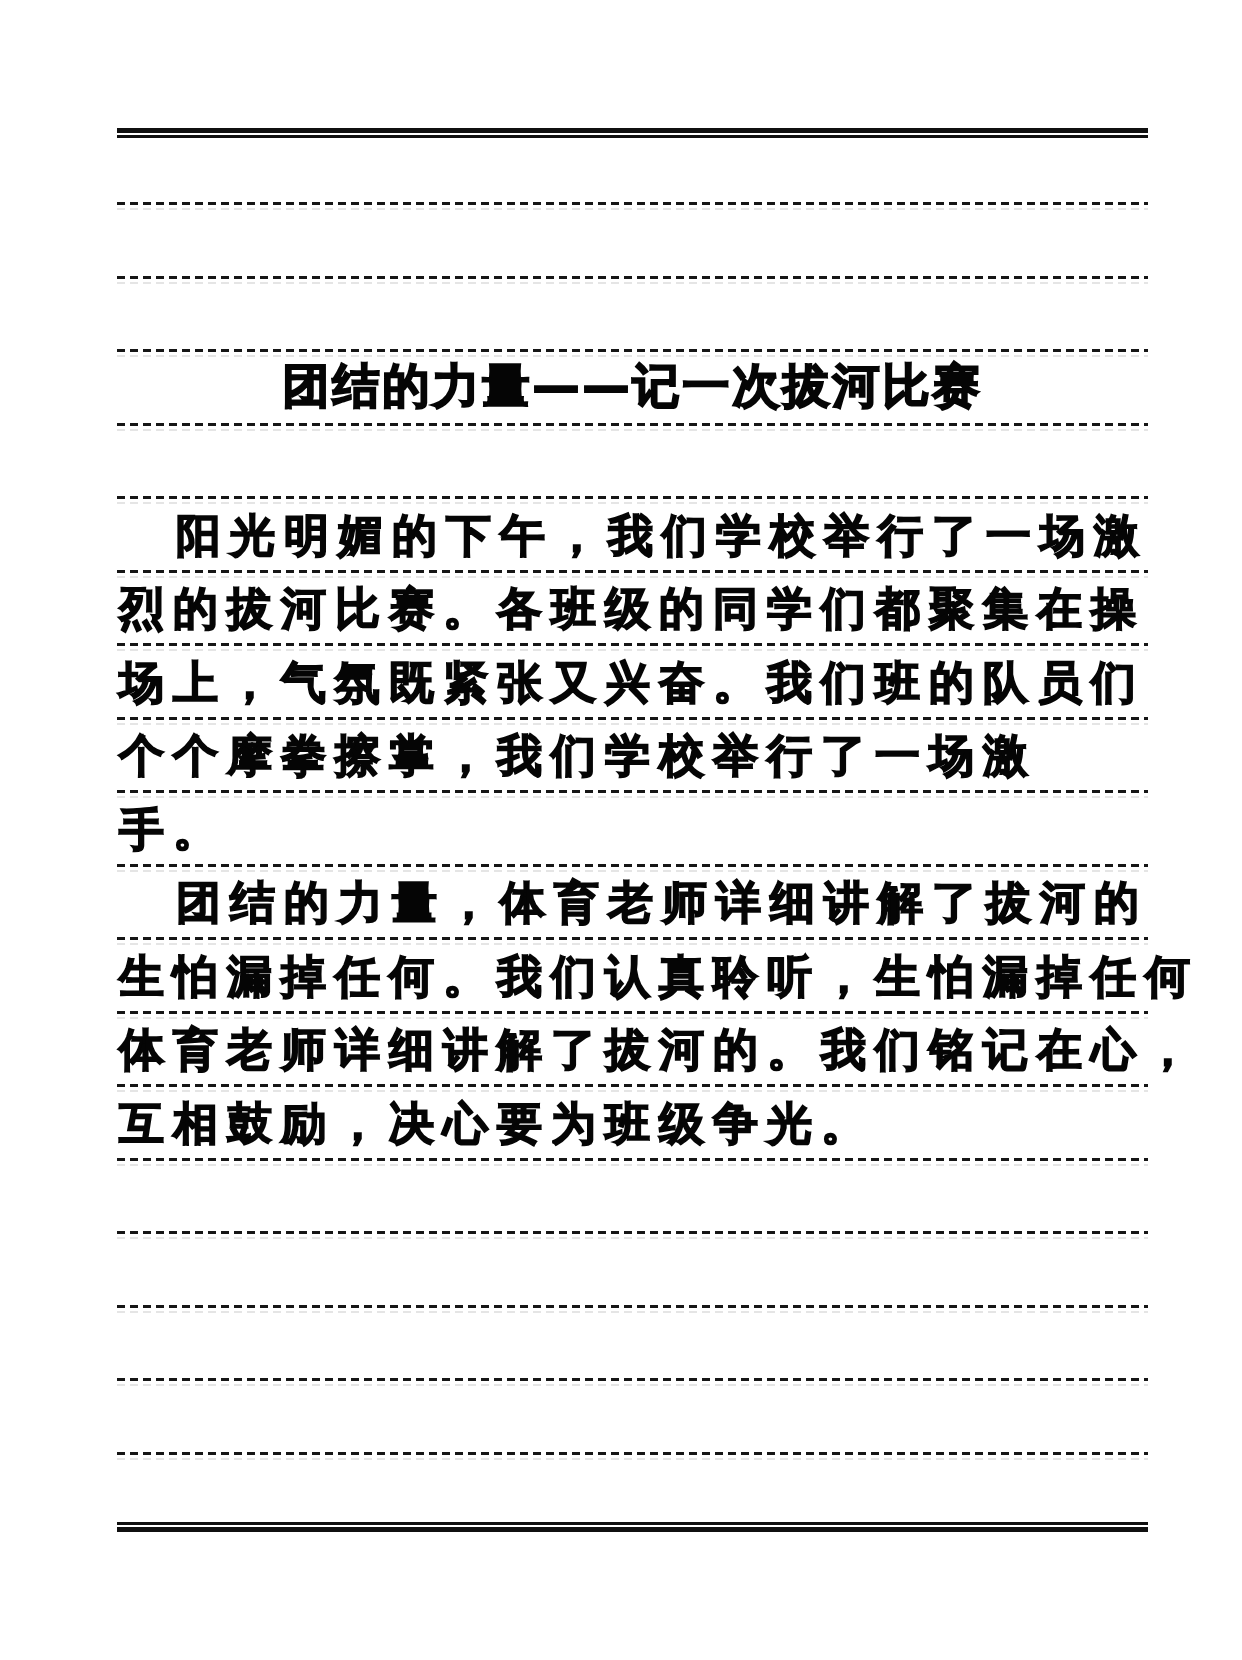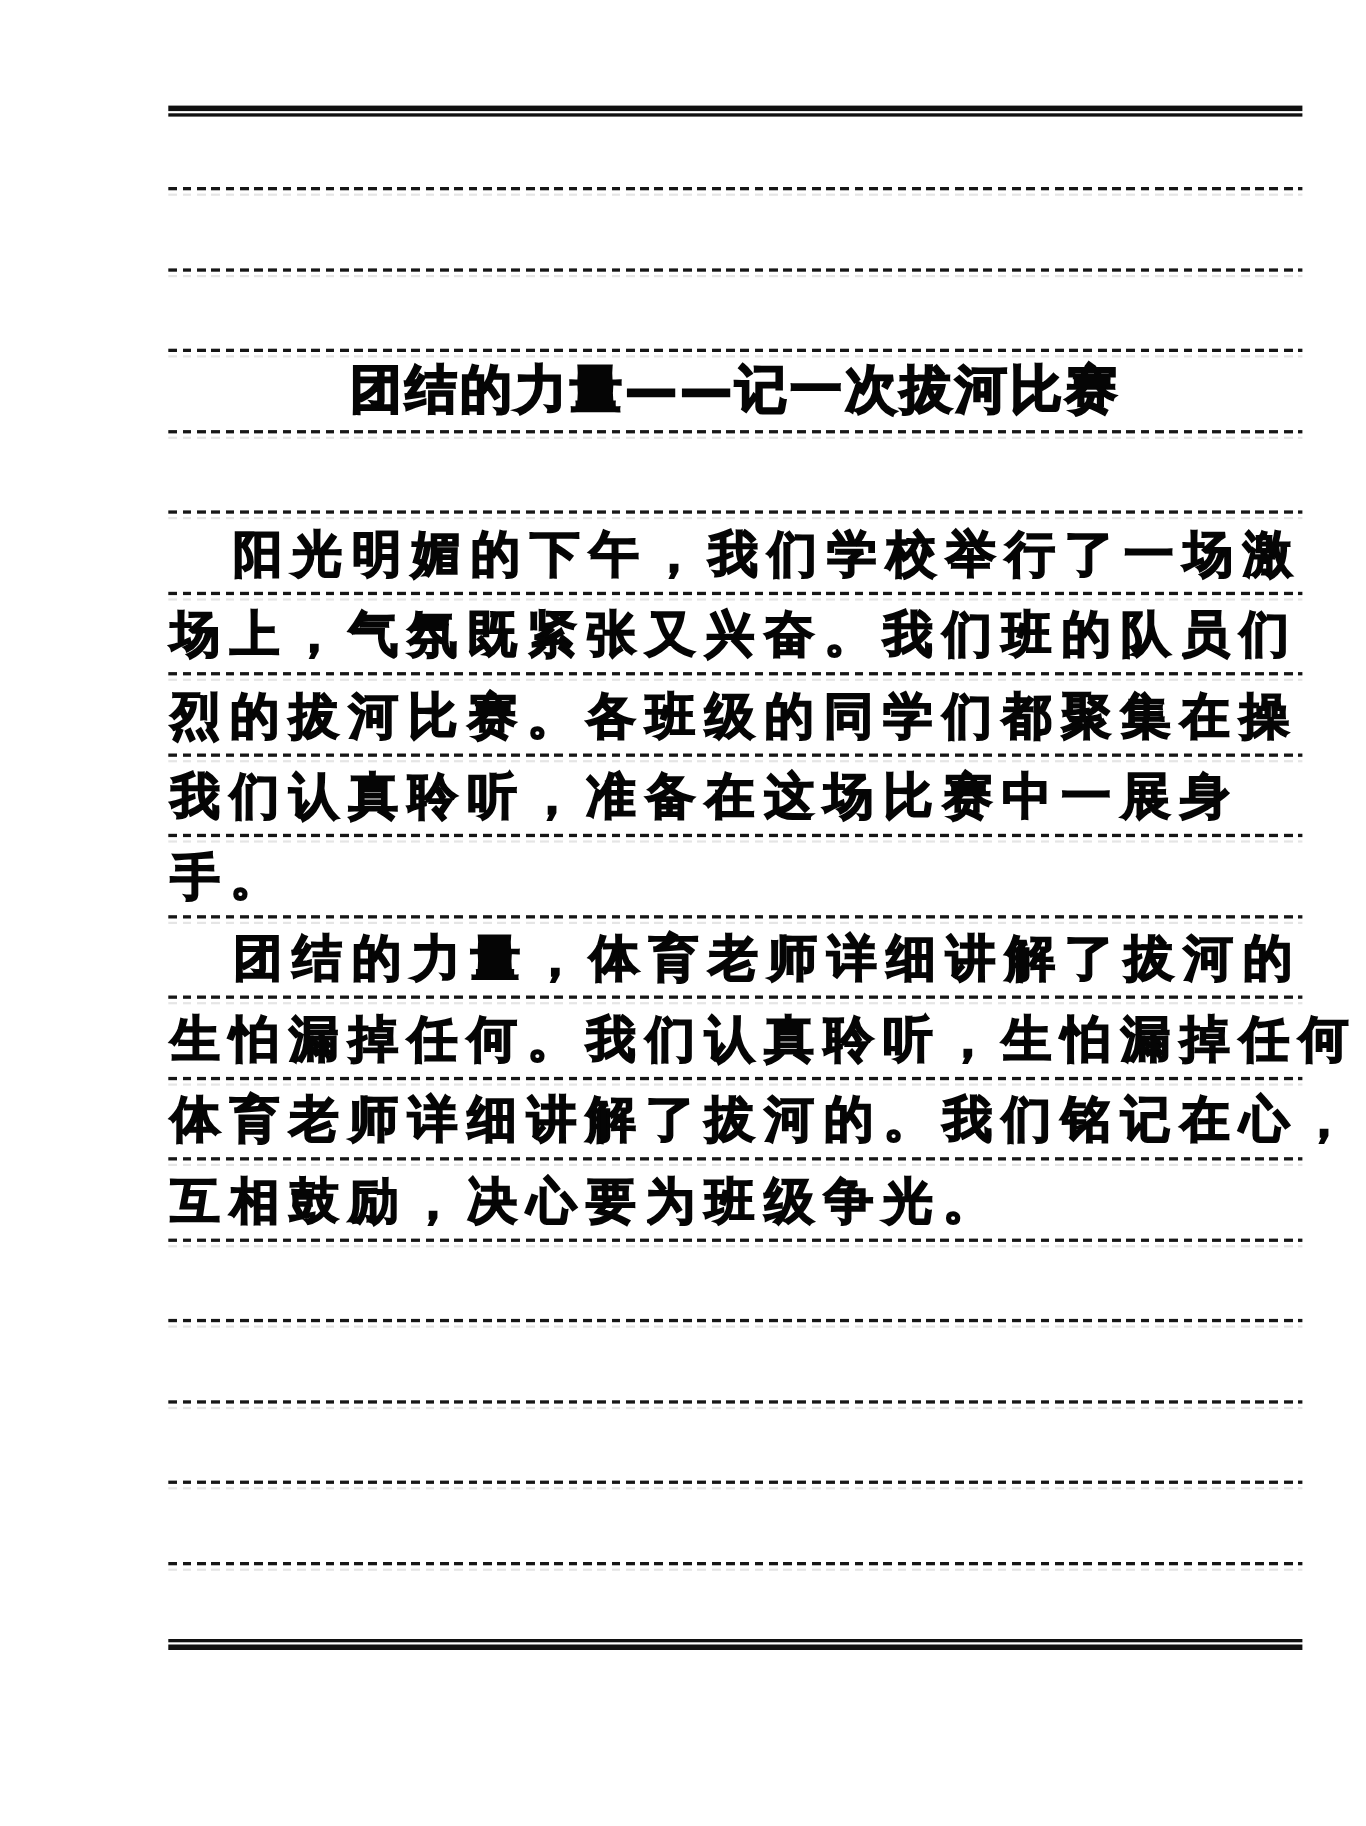--- a/index.html
+++ b/index.html
@@ -11,23 +11,22 @@
     position: relative;
     width: 1242px;
     height: 1660px;
     background: #ffffff;
     overflow: hidden;
     font-family: "DejaVu Sans", sans-serif;
   }
   .sheet {
     position: absolute;
     left: 117px;
-    top: 96px;
+    top: 128px;
     width: 1031px;
-    margin-left: 36px;
   }
   
   .double-rule {
     height: 2px;
     background: transparent;
   }
   .double-rule.top {
     border-top: 5px solid #101010;
     border-bottom: 3px solid #101010;
   }
@@ -110,27 +109,27 @@
     <div class="row title-row">
       <span class="text">团结的力量——记一次拔河比赛</span>
     </div>
     <div class="row">
       <span class="text"></span>
     </div>
     <div class="row para-start">
       <span class="text">阳光明媚的下午，我们学校举行了一场激</span>
     </div>
     <div class="row">
+      <span class="text">烈的拔河比赛。各班级的同学们都聚集在操</span>
+    </div>
+    <div class="row">
       <span class="text">场上，气氛既紧张又兴奋。我们班的队员们</span>
     </div>
     <div class="row">
-      <span class="text">烈的拔河比赛。各班级的同学们都聚集在操</span>
-    </div>
-    <div class="row">
-      <span class="text">我们认真聆听，准备在这场比赛中一展身</span>
+      <span class="text">个个摩拳擦掌，我们学校举行了一场激</span>
     </div>
     <div class="row">
       <span class="text">手。</span>
     </div>
     <div class="row para-start">
       <span class="text">团结的力量，体育老师详细讲解了拔河的</span>
     </div>
     <div class="row">
       <span class="text">生怕漏掉任何。我们认真聆听，生怕漏掉任何</span>
     </div>

